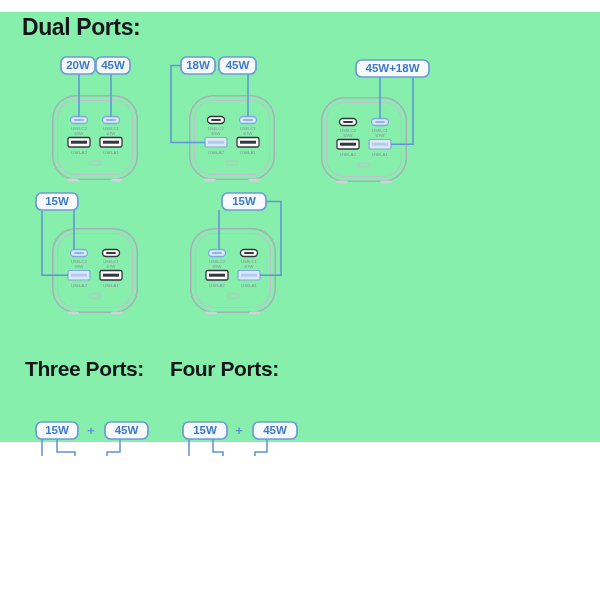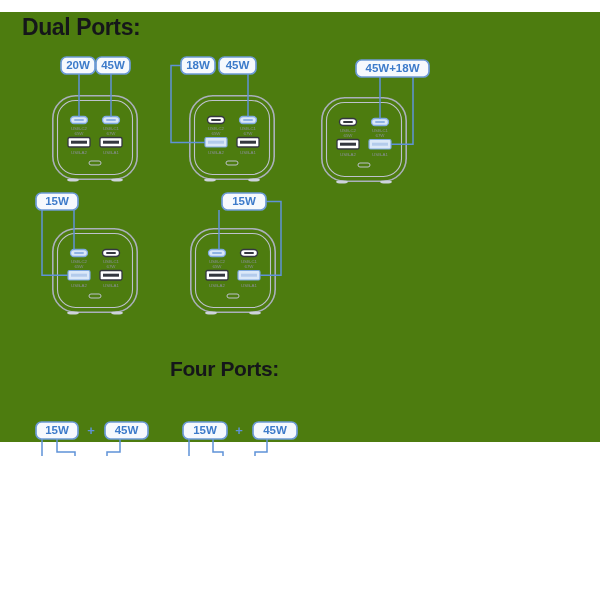--- a/index.html
+++ b/index.html
@@ -1,18 +1,18 @@
 <!DOCTYPE html>
 <html><head>
 <meta charset="utf-8">
 <style>
   html,body { margin:0; padding:0; background:#ffffff; }
   .stage {
     position:relative; width:600px; height:456px;
-    background:#4d7c0f; overflow:hidden;
+    background:#86efac; overflow:hidden;
     font-family:"Liberation Sans", sans-serif;
   }
   .strip { position:absolute; left:0; width:600px; background:#ffffff; }
   .strip.top { top:0; height:12px; }
   .strip.bottom { bottom:0; height:14px; }
   .heading { position:absolute; font-weight:bold; color:#15161a; letter-spacing:-0.4px; white-space:nowrap; }
   .h-dual  { left:22px;  top:14px;  font-size:23px; }
   .h-three { left:25px;  top:357px; font-size:21px; }
   .h-four  { left:170px; top:357px; font-size:21px; }
   svg.diagram { position:absolute; left:0; top:0; }
@@ -36,20 +36,21 @@
   .pa-off-bar { fill:#34373f; }
 </style>
 </head>
 <body>
 
 <div class="stage">
   <div class="strip top"></div>
   <div class="strip bottom"></div>
 
   <div class="heading h-dual">Dual Ports:</div>
+  <div class="heading h-three">Three Ports:</div>
   <div class="heading h-four">Four Ports:</div>
 
   <svg class="diagram" width="600" height="600" viewBox="0 0 600 600">
     <defs>
 
       <g id="chg-base">
         <rect class="body-outer" x="0.8" y="0.8" width="84.4" height="83.4" rx="23"></rect>
         <rect class="body-inner" x="5.5" y="5.5" width="75" height="74" rx="18"></rect>
         <ellipse class="foot" cx="21" cy="85" rx="6" ry="1.6"></ellipse>
         <ellipse class="foot" cx="65" cy="85" rx="6" ry="1.6"></ellipse>

